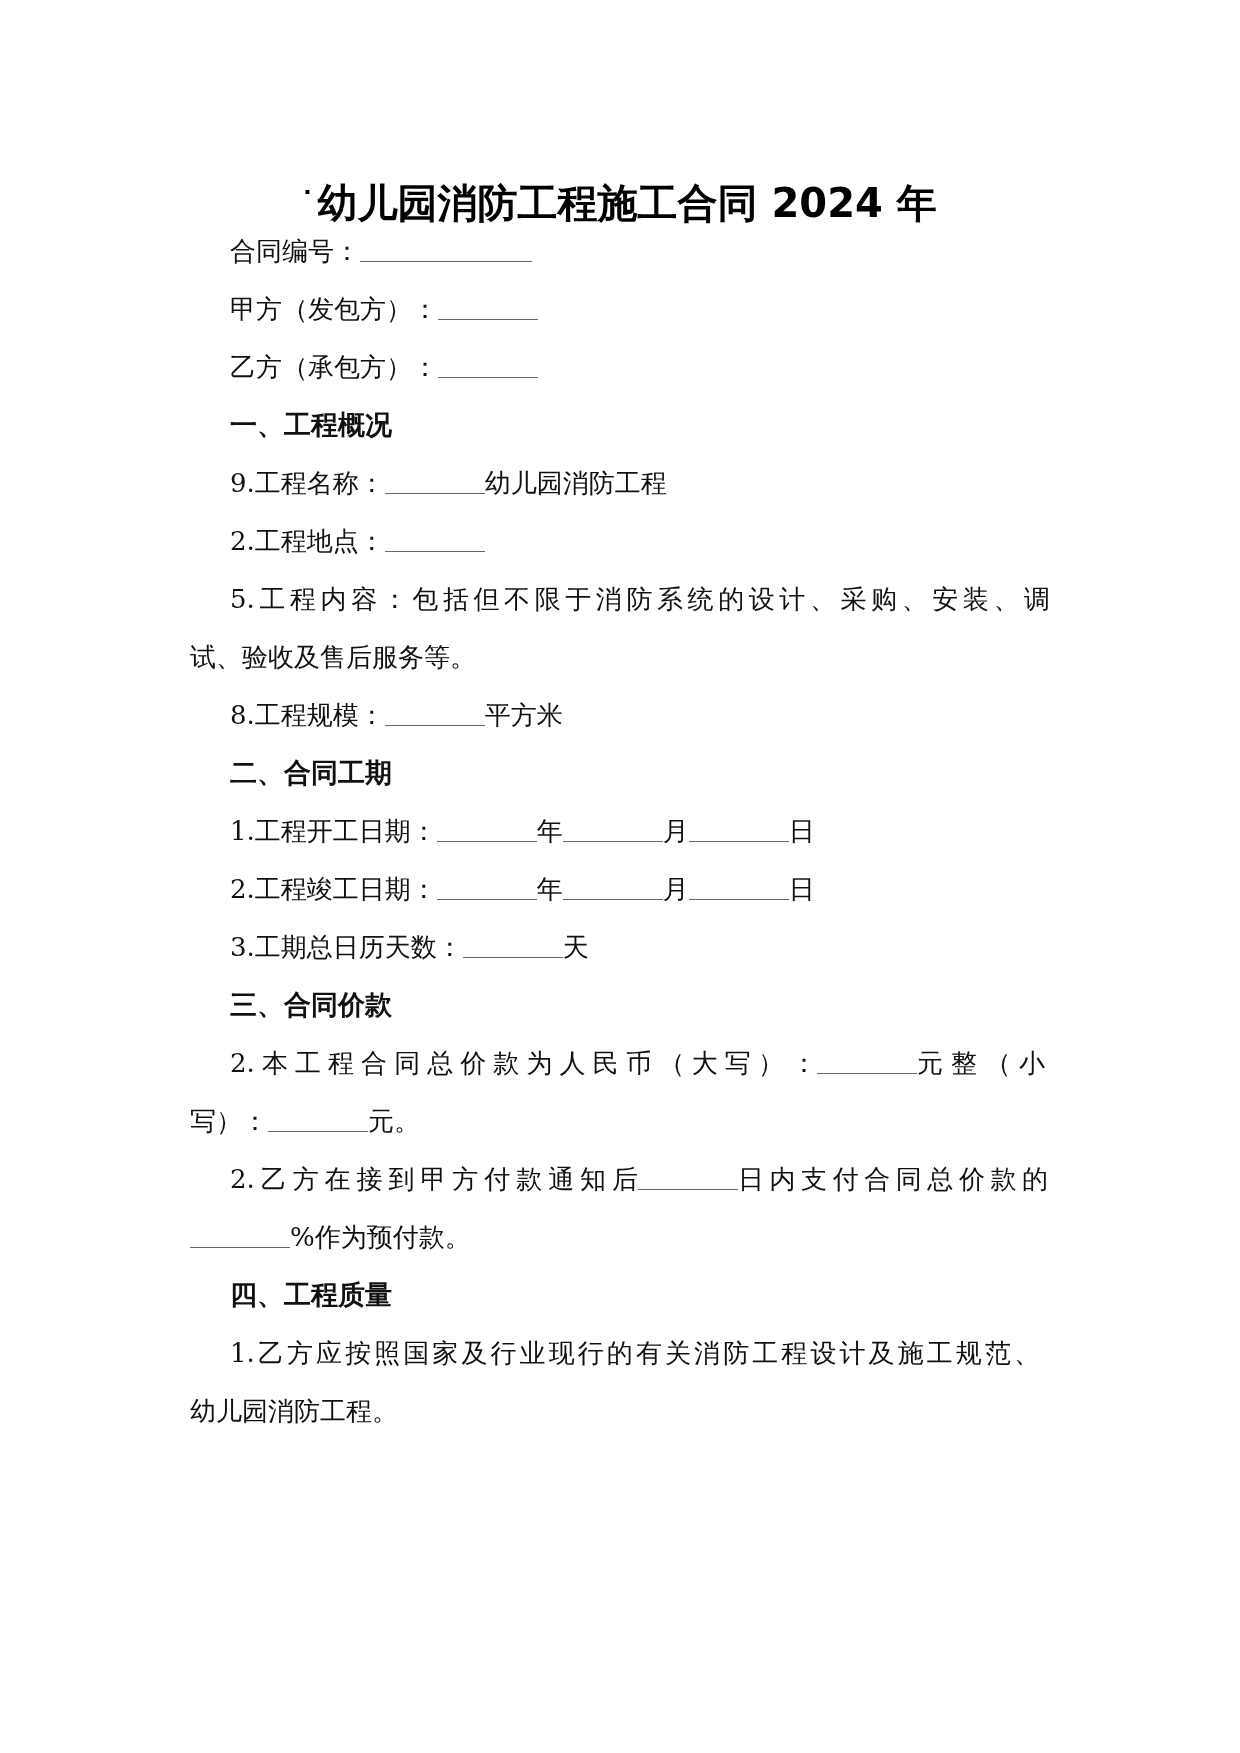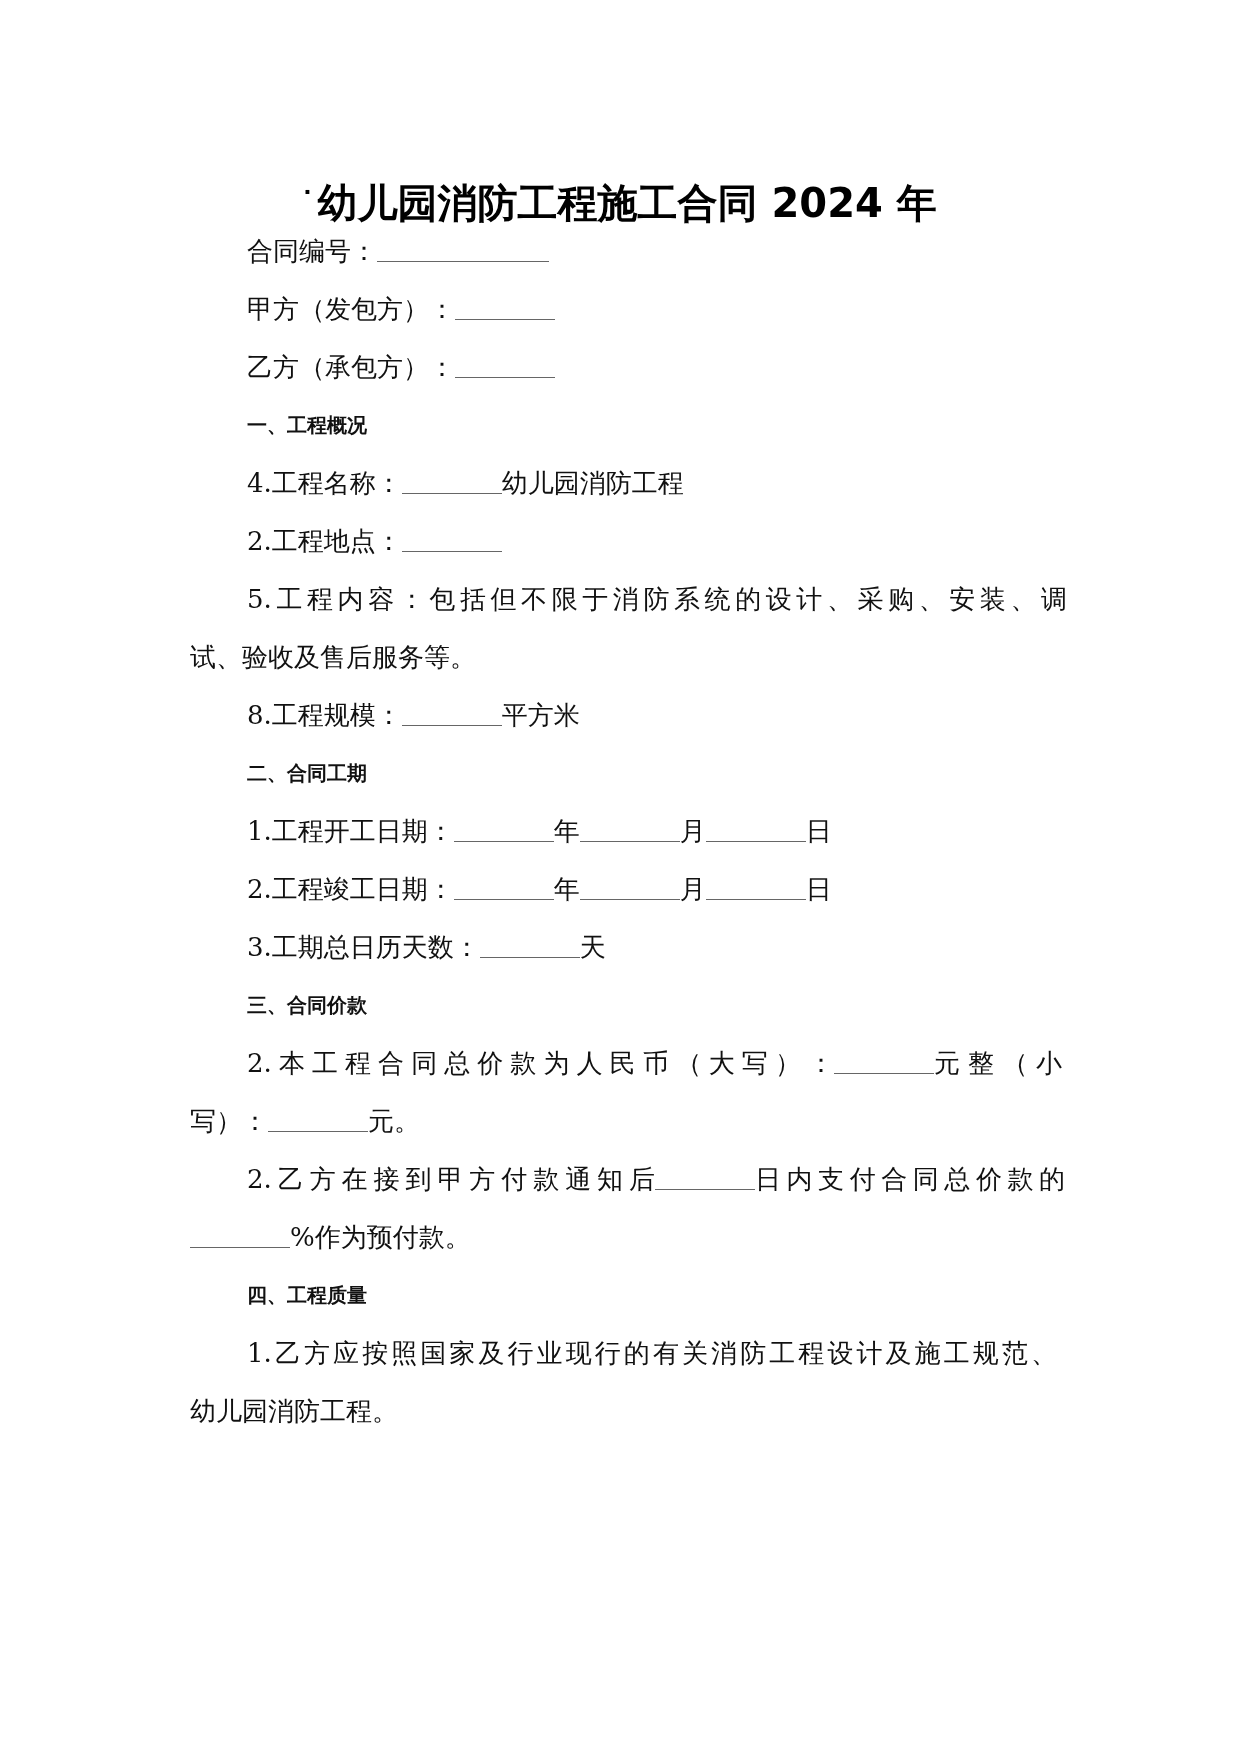--- a/index.html
+++ b/index.html
@@ -4,23 +4,23 @@
 <style>
   html, body { margin: 0; padding: 0; background: #ffffff; }
   body { width: 1240px; height: 1753px; position: relative; overflow: hidden;
          font-family: "DejaVu Serif", "Liberation Serif", serif; color: #111; }
   .page { position: absolute; left: 0; top: 0; width: 1240px; height: 1753px; }
   .title { position: absolute; top: 176px; left: 0; width: 1240px; text-align: center;
            font-family: "DejaVu Sans", "Liberation Sans", sans-serif; font-weight: bold;
            font-size: 40px; letter-spacing: 0px; color: #000; }
   .title .dot { font-size: 22px; vertical-align: 18px; margin-right: 6px; }
   .line { position: absolute; left: 0; font-size: 26px; line-height: 30px; white-space: nowrap; }
-  .ind { left: 230px; margin-left: 17px; }
+  .ind { left: 230px; }
   .full { left: 190px; }
-  .head { font-family: "DejaVu Sans", "Liberation Sans", sans-serif; font-weight: bold; font-size: 20px; }
+  .head { font-family: "DejaVu Sans", "Liberation Sans", sans-serif; font-weight: bold; font-size: 27px; }
   .blank { display: inline-block; border-bottom: 1.5px solid #666; height: 22px; vertical-align: -2px; }
   .b100 { width: 100px; }
   .just { display: inline-block; text-align: justify; text-align-last: justify; }
 </style>
 </head>
 <body>
 
 <div class="page">
 
   <div class="title">
@@ -32,21 +32,21 @@
   </div>
   <div class="line ind" style="top:294px">
     <span>甲方（发包方）：</span><span class="blank b100"></span>
   </div>
   <div class="line ind" style="top:352px">
     <span>乙方（承包方）：</span><span class="blank b100"></span>
   </div>
 
   <div class="line ind head" style="top:410px">一、工程概况</div>
   <div class="line ind" style="top:468px">
-    <span>4.工程名称：</span><span class="blank b100"></span><span>幼儿园消防工程</span>
+    <span>9.工程名称：</span><span class="blank b100"></span><span>幼儿园消防工程</span>
   </div>
   <div class="line ind" style="top:526px">
     <span>2.工程地点：</span><span class="blank b100"></span>
   </div>
   <div class="line ind" style="top:584px; width:820px;">
     <span class="just" style="width:820px">5.工程内容：包括但不限于消防系统的设计、采购、安装、调</span>
   </div>
   <div class="line full" style="top:642px">试、验收及售后服务等。</div>
   <div class="line ind" style="top:700px">
     <span>8.工程规模：</span><span class="blank b100"></span><span>平方米</span>

